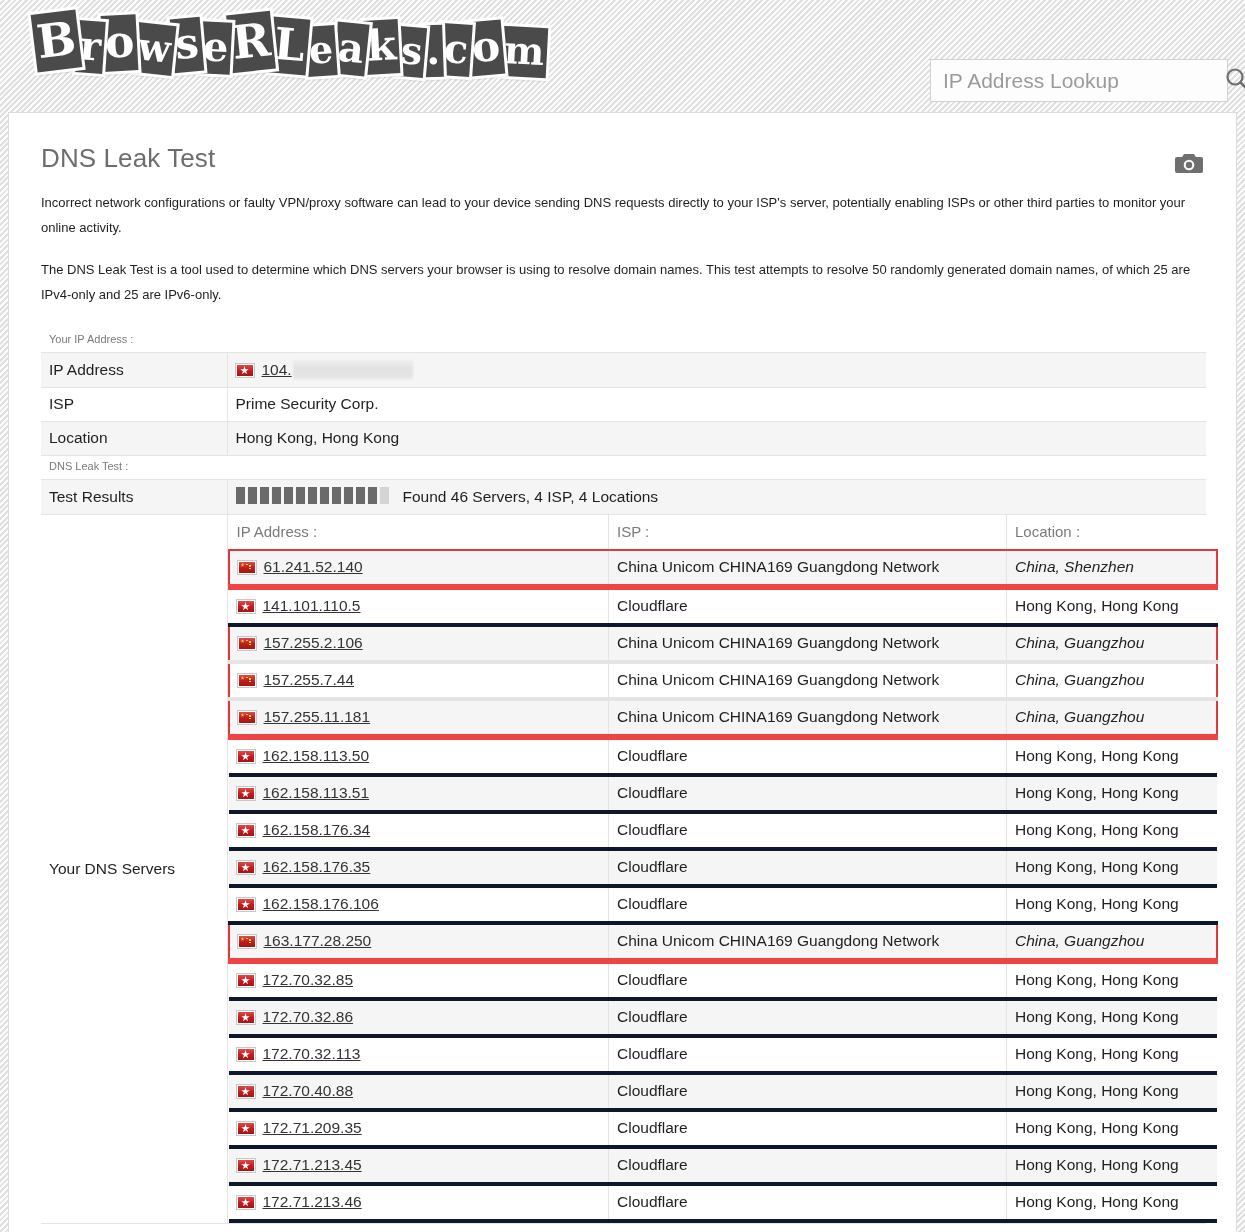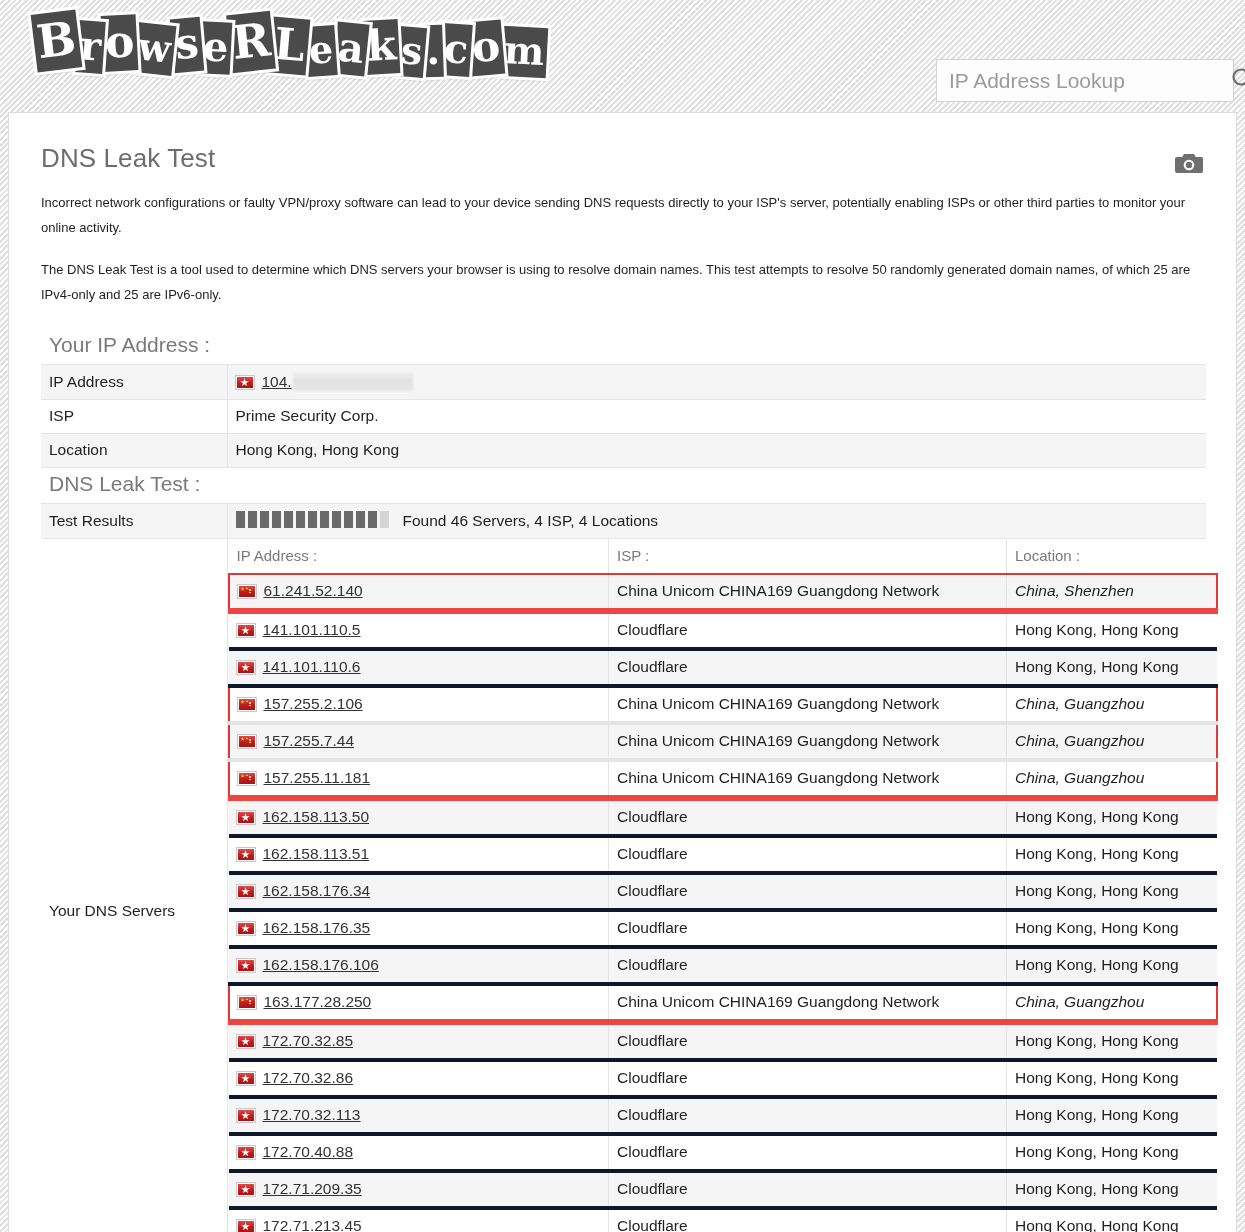--- a/index.html
+++ b/index.html
@@ -41,21 +41,21 @@
     font-weight: bold;
     line-height: 1;
     padding: 5px 3px 7px 3px;
     margin-right: -2px;
     box-shadow: 0 0 0 3px #ffffff, 1px 2px 3px rgba(0,0,0,0.45);
     vertical-align: middle;
   }
 
   #search-wrap {
     position: absolute;
-    right: 11px; top: 59px;
+    right: 17px; top: 59px;
     width: 298px; height: 43px;
     background: #fdfdfd;
     border: 1px solid #d2d2d2;
     display: flex;
     align-items: center;
   }
   #search-input {
     border: 0; outline: 0; background: transparent;
     font-family: "Liberation Sans", sans-serif;
     font-size: 21px;
@@ -99,21 +99,21 @@
   .intro-p {
     font-size: 13px;
     line-height: 25px;
     color: #1f1f1f;
     margin: 0 0 17px 0;
     max-width: 1155px;
   }
   .intro-p:last-of-type { margin-bottom: 22px; }
 
   .section-caption {
-    font-size: 21px;
+    font-size: 11px;
     color: #7a7a7a;
     padding: 4px 0 7px 8px;
   }
 
   
   table.info {
     width: 1165px;
     border-collapse: collapse;
     font-size: 15.5px;
     color: #1f1f1f;
@@ -317,25 +317,20 @@
                 <tr class="leak leak-top leak-bot">
                   <td class="c-ip"><span class="flag cn"></span><span class="ip-link">61.241.52.140</span></td>
                   <td class="c-isp">China Unicom CHINA169 Guangdong Network</td>
                   <td class="c-loc">China, Shenzhen</td>
                 </tr>
                 <tr>
                   <td class="c-ip"><span class="flag hk"></span><span class="ip-link">141.101.110.5</span></td>
                   <td class="c-isp">Cloudflare</td>
                   <td class="c-loc">Hong Kong, Hong Kong</td>
                 </tr>
-                <tr>
-                  <td class="c-ip"><span class="flag hk"></span><span class="ip-link">141.101.110.6</span></td>
-                  <td class="c-isp">Cloudflare</td>
-                  <td class="c-loc">Hong Kong, Hong Kong</td>
-                </tr>
                 <tr class="leak leak-top">
                   <td class="c-ip"><span class="flag cn"></span><span class="ip-link">157.255.2.106</span></td>
                   <td class="c-isp">China Unicom CHINA169 Guangdong Network</td>
                   <td class="c-loc">China, Guangzhou</td>
                 </tr>
                 <tr class="leak">
                   <td class="c-ip"><span class="flag cn"></span><span class="ip-link">157.255.7.44</span></td>
                   <td class="c-isp">China Unicom CHINA169 Guangdong Network</td>
                   <td class="c-loc">China, Guangzhou</td>
                 </tr>

